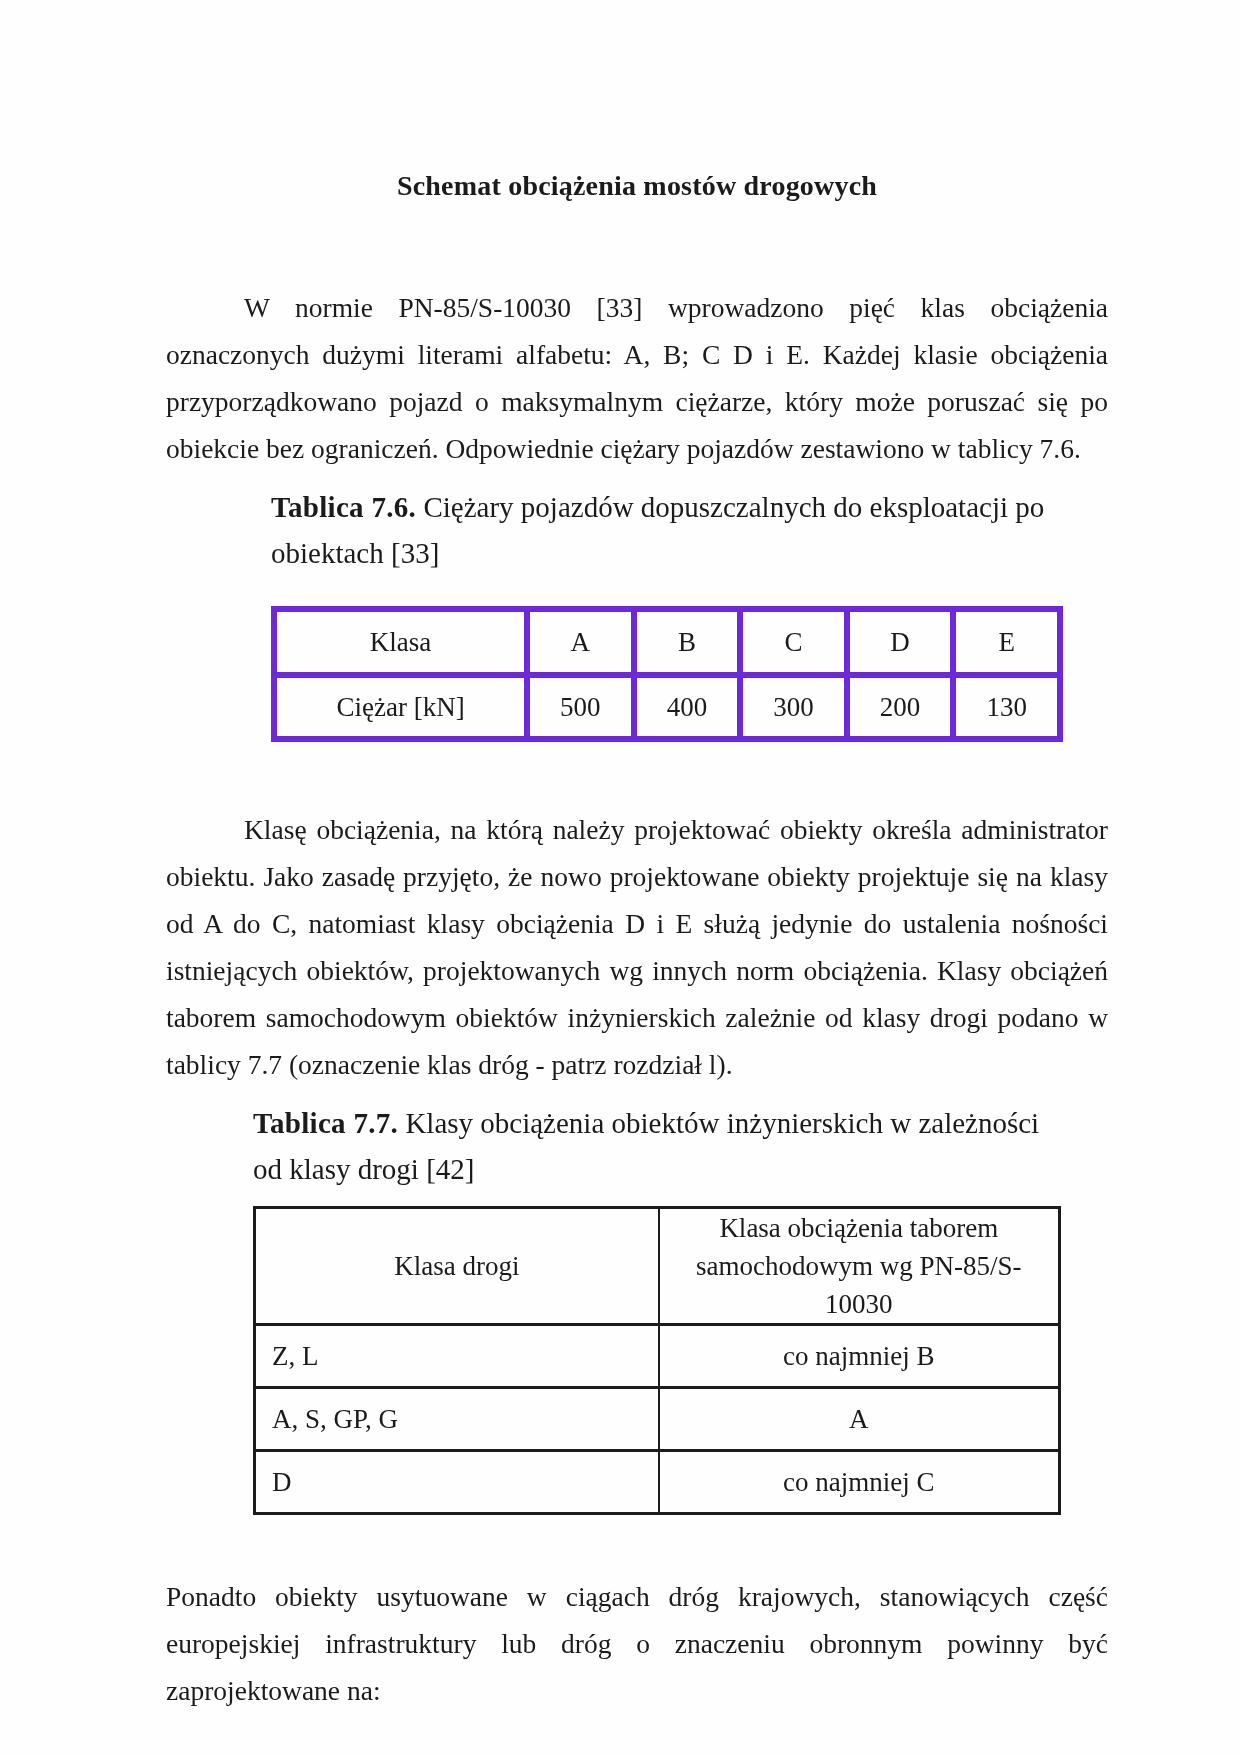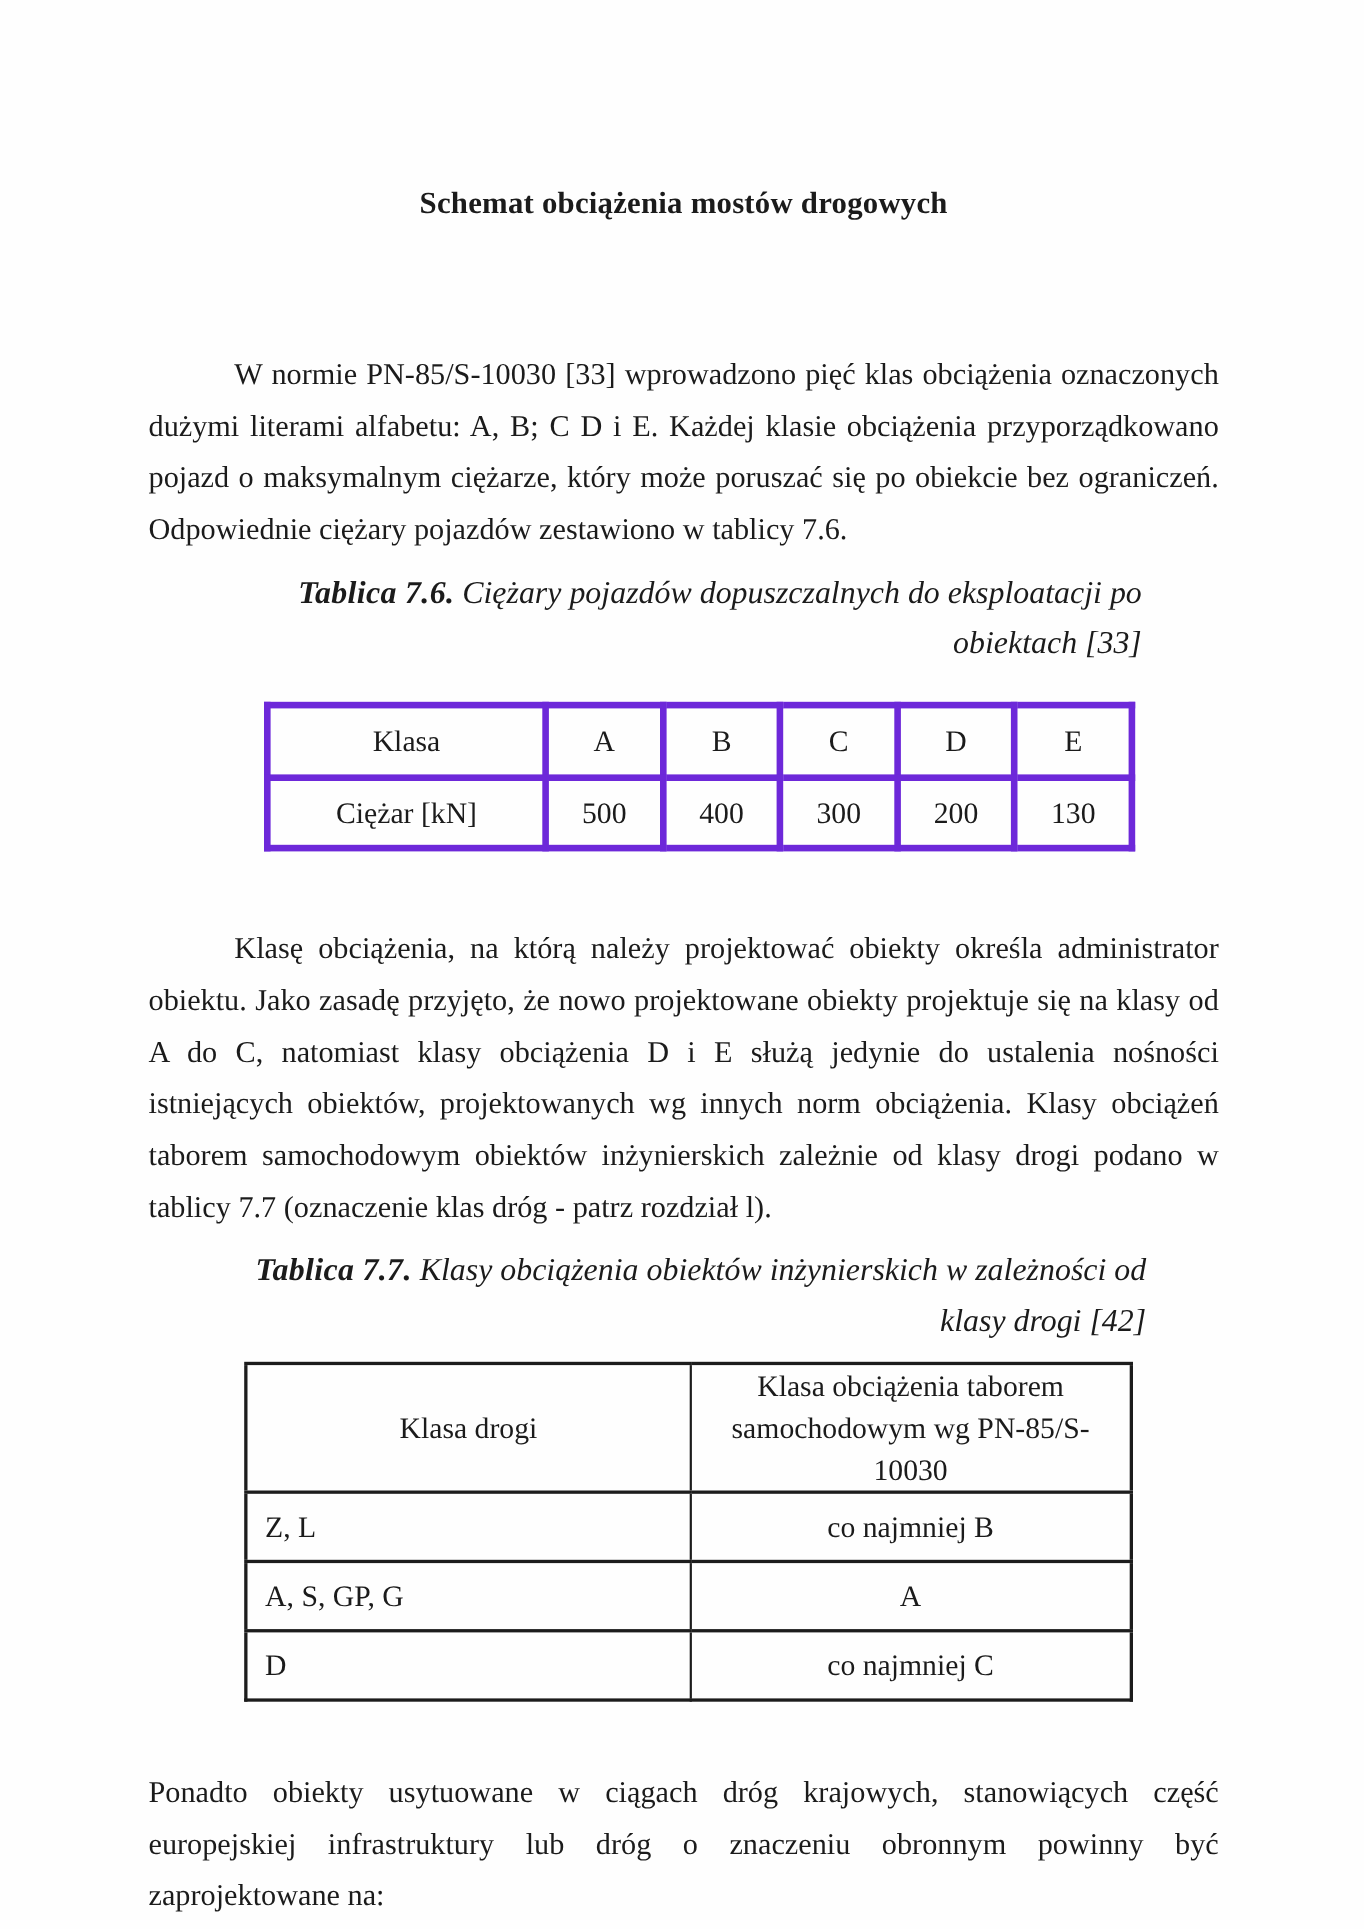--- a/index.html
+++ b/index.html
@@ -5,46 +5,46 @@
   html, body { margin: 0; padding: 0; background: #ffffff; }
   .page {
     position: relative;
     width: 1240px;
     height: 1754px;
     background: #fefefe;
     color: #1b1b1b;
     font-family: "Liberation Serif", "DejaVu Serif", serif;
     overflow: hidden;
     box-sizing: border-box;
+    padding-left: 31px;
   }
   .content {
     padding: 0 132px 0 135px;
     box-sizing: border-box;
   }
   .doc-title {
     margin-top: 170px;
     text-align: center;
     font-weight: bold;
     font-size: 28px;
     letter-spacing: 0.2px;
   }
   .para {
     font-size: 27.5px;
     line-height: 47px;
     text-align: justify;
   }
   .para.indent { text-indent: 78px; }
-  .p1 { margin-top: 114px; }
+  .p1 { margin-top: 82px; }
   .p2 { margin-top: 64px; }
   .p3 { margin-top: 58px; }
   .caption {
     font-size: 29px;
     line-height: 46px;
-    text-align: right;
-    font-style: italic;
+    text-align: left;
   }
   .caption b { letter-spacing: 0.3px; }
   .caption-76 { margin: 12px 0 0 105px; width: 798px; }
   .caption-77 { margin: 12px 0 0 87px;  width: 820px; }
   table {
     border-collapse: collapse;
     table-layout: fixed;
     font-size: 27px;
     color: #1b1b1b;
   }

